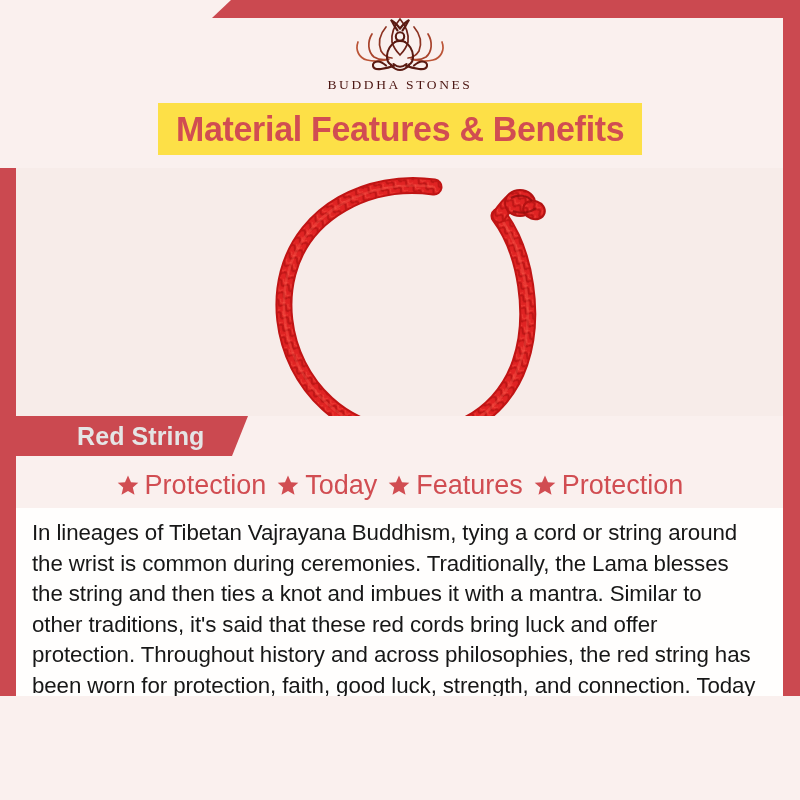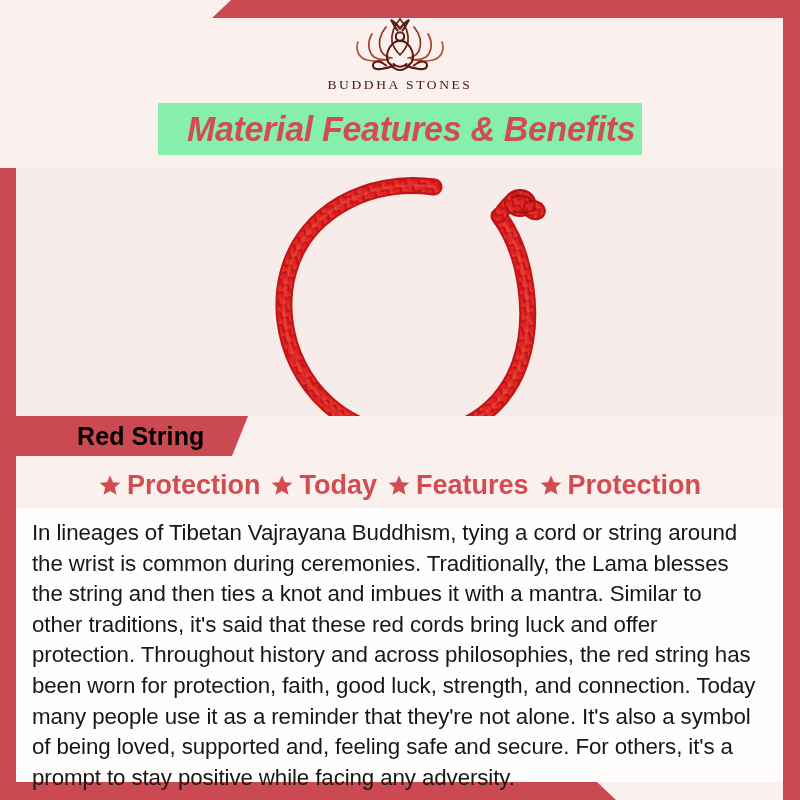--- a/index.html
+++ b/index.html
@@ -9,21 +9,21 @@
   body {
     width: 800px;
     height: 800px;
     font-family: "Liberation Sans", sans-serif;
     background: #faf0ee;
     overflow: hidden;
   }
   #poster {
     position: relative;
     width: 800px;
-    height: 800px;
+    height: 696px;
     background: #faf0ee;
     overflow: hidden;
   }
 
   
   .frame-top-bar {
     position: absolute;
     top: 0;
     left: 205px;
     width: 595px;
@@ -93,25 +93,24 @@
     font-weight: 400;
   }
 
   
   .title-band {
     position: absolute;
     top: 103px;
     left: 158px;
     width: 484px;
     height: 52px;
-    background: #86efac;
-    display: flex;
-    align-items: center;
-    justify-content: flex-end;
-    font-style: italic;
+    background: #fde047;
+    display: flex;
+    align-items: center;
+    justify-content: center;
   }
   .title-text {
     font-family: "Liberation Sans Narrow", "Liberation Sans", sans-serif;
     font-size: 35px;
     font-weight: bold;
     color: #d14d52;
     letter-spacing: -0.3px;
     transform: scaleX(0.97);
     white-space: nowrap;
   }
@@ -140,21 +139,21 @@
     top: 416px;
     left: 16px;
     width: 232px;
     height: 40px;
     background: #cb4950;
     clip-path: polygon(0 0, 232px 0, 216px 100%, 0 100%);
     display: flex;
     align-items: center;
   }
   .ribbon-label {
-    color: #000000;
+    color: #e5e5e5;
     font-family: "Liberation Sans Narrow", "Liberation Sans", sans-serif;
     font-size: 25px;
     font-weight: bold;
     padding-left: 61px;
     letter-spacing: 0.1px;
     white-space: nowrap;
   }
 
   
   .benefits-row {
@@ -167,21 +166,21 @@
     align-items: center;
     justify-content: center;
     gap: 0;
   }
   .benefit {
     display: flex;
     align-items: center;
     color: #d14d52;
     font-family: "Liberation Sans Narrow", "Liberation Sans", sans-serif;
     font-size: 27px;
-    font-weight: bold;
+    font-weight: normal;
     white-space: nowrap;
     padding: 0 5px;
   }
   .star-icon {
     display: inline-block;
     width: 24px;
     height: 24px;
     margin-right: 5px;
     flex: 0 0 auto;
   }

